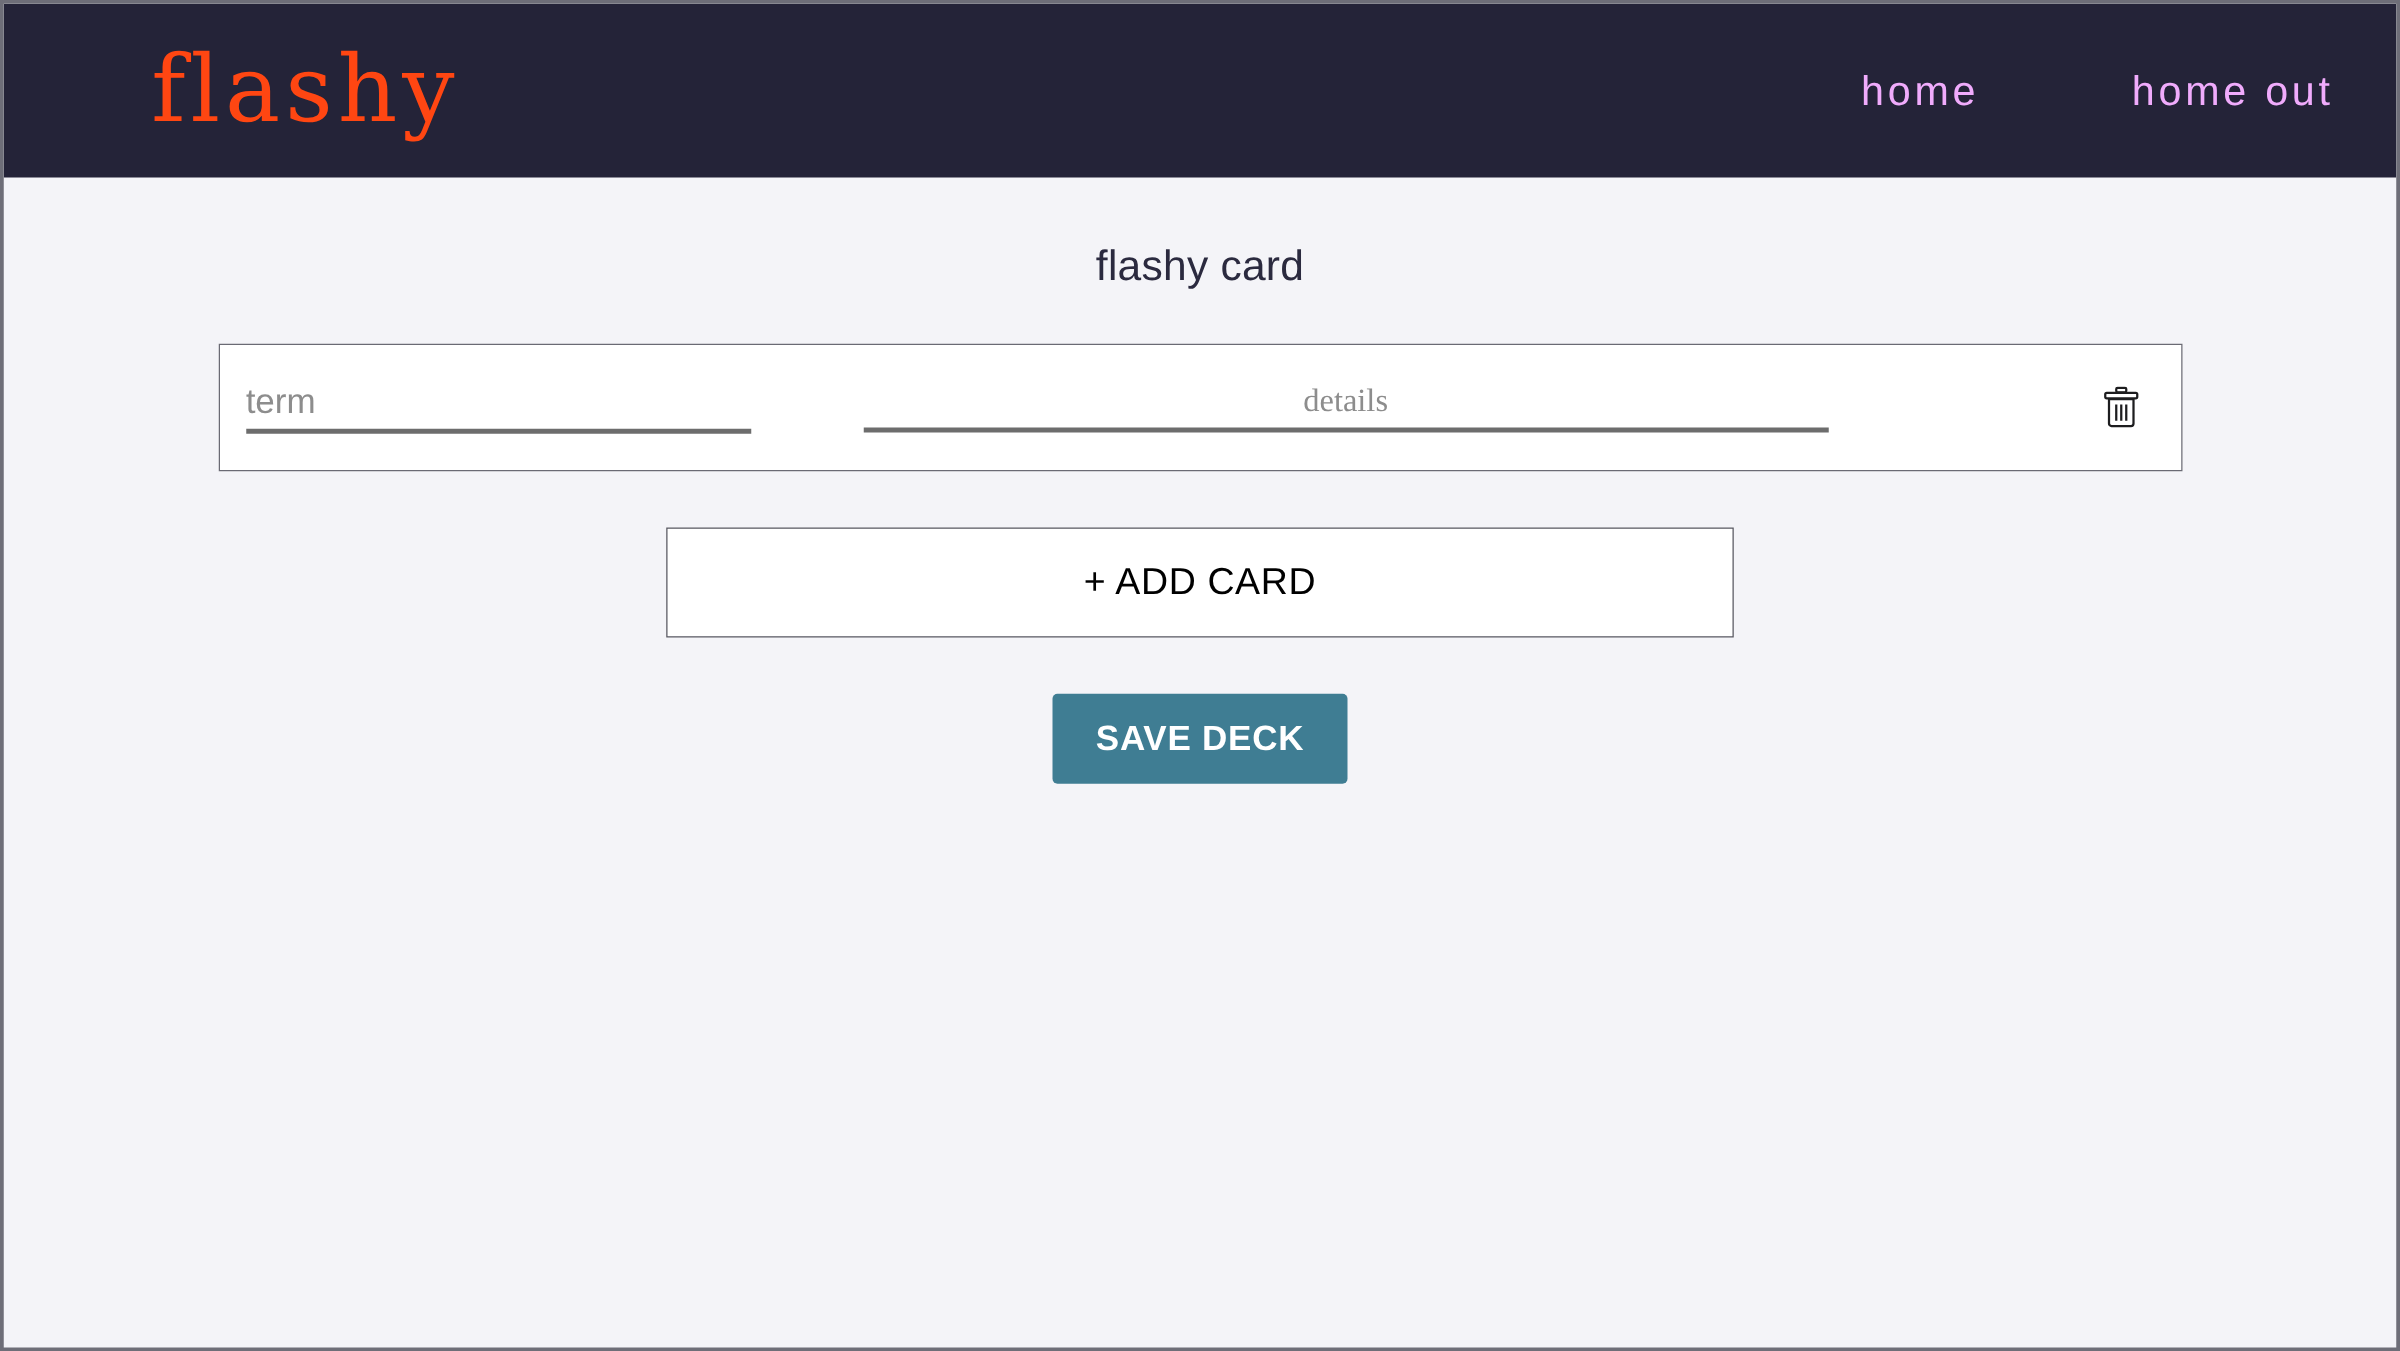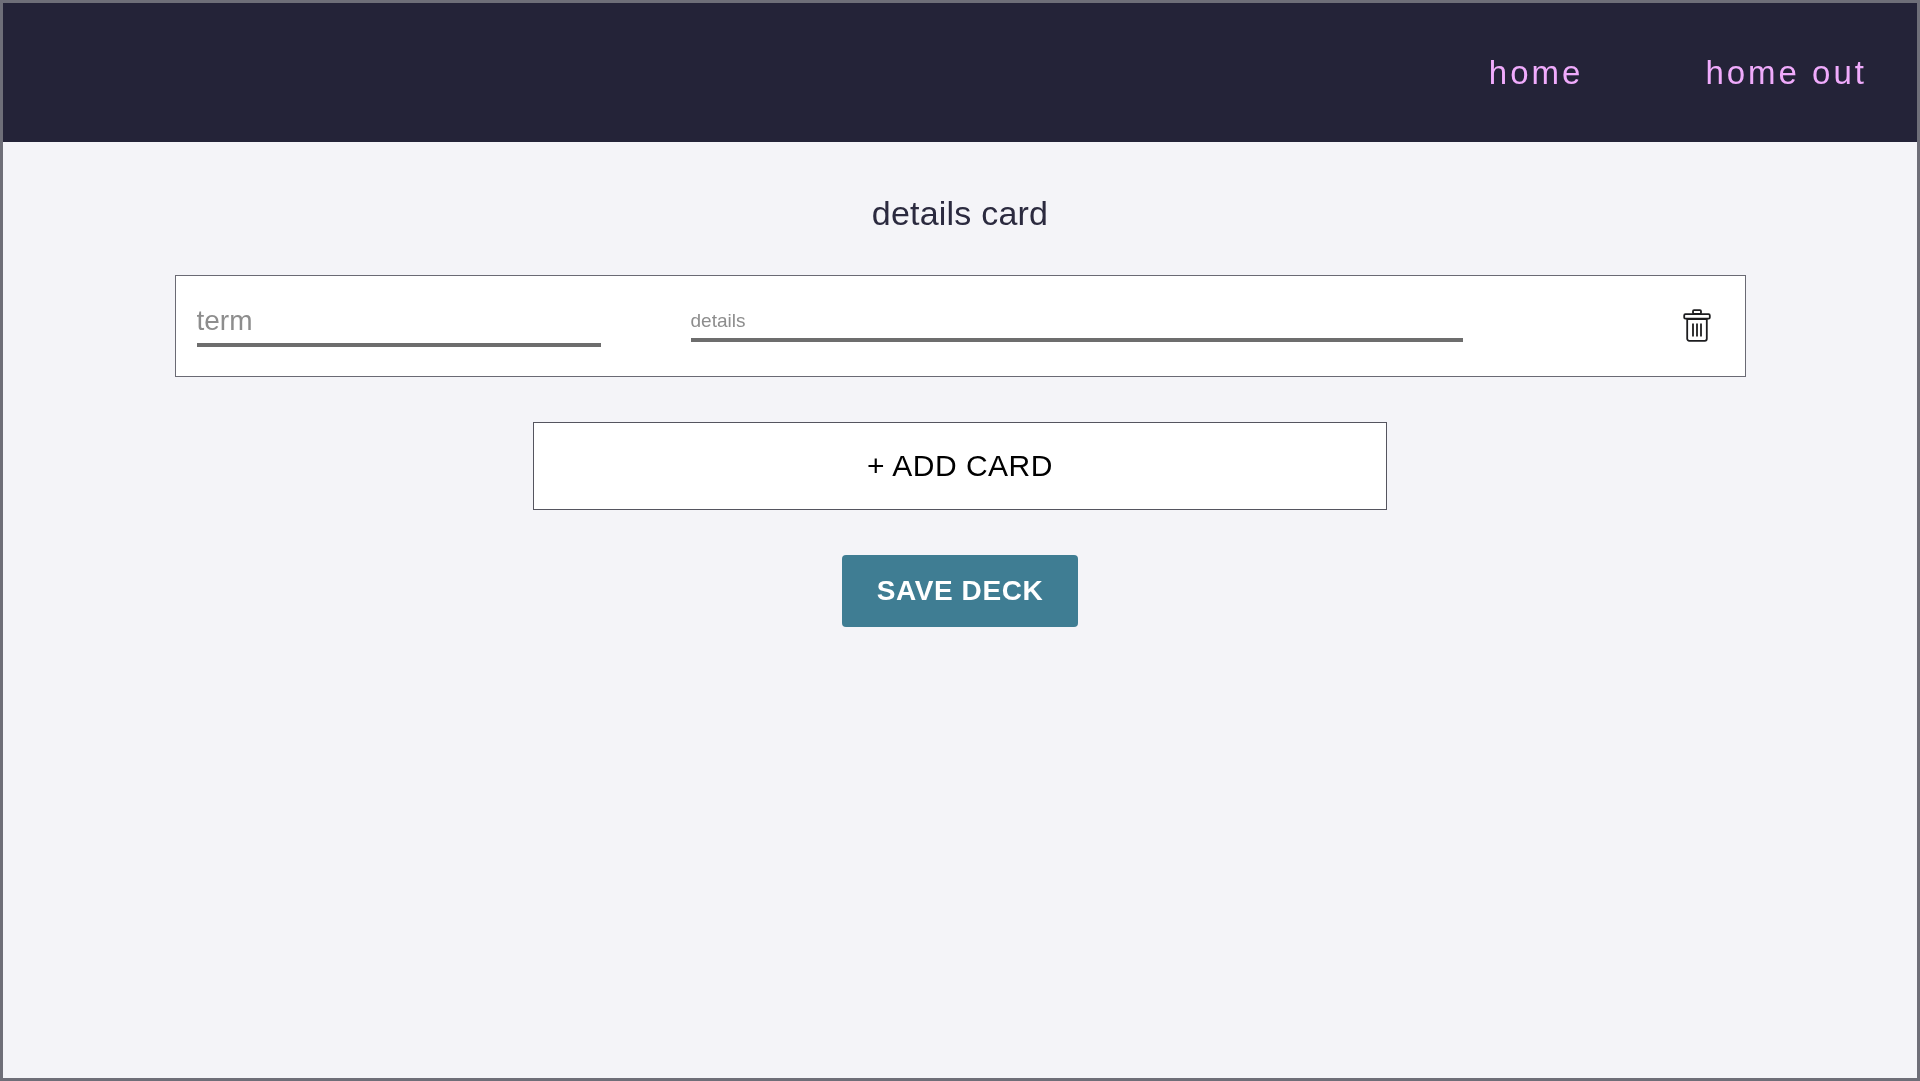--- a/index.html
+++ b/index.html
@@ -125,23 +125,24 @@
   }
   .field-term input {
     font-size: 28px;
     font-family: "Liberation Sans", sans-serif;
   }
   .field-details {
     margin-left: 90px;
     width: 772px;
   }
   .field-details input {
-    font-size: 19px;
-    font-family: Liberation Sans, sans-serif;
+    font-size: 26px;
+    font-family: Liberation Serif, serif;
     border-bottom-width: 4px;
+    text-align: center;
   }
   .delete-btn {
     position: absolute;
     right: 26px;
     top: 50%;
     transform: translateY(-50%);
     width: 44px;
     height: 44px;
     display: flex;
     align-items: center;
@@ -194,29 +195,30 @@
     letter-spacing: 0.6px;
     cursor: pointer;
   }
 </style>
 </head>
 <body>
 
 <div id="app">
 
   <div class="header">
+    <div class="logo">flashy</div>
     <div class="nav">
       <a class="nav-link">home</a>
       <a class="nav-link">home out</a>
     </div>
   </div>
 
   <div class="main">
 
-    <h1 class="page-title">details card</h1>
+    <h1 class="page-title">flashy card</h1>
 
     <div class="card-list">
       <div class="card-row">
 
         <div class="field field-term">
           <input type="text" placeholder="term" style="">
         </div>
 
         <div class="field field-details">
           <input type="text" placeholder="details" style="">

